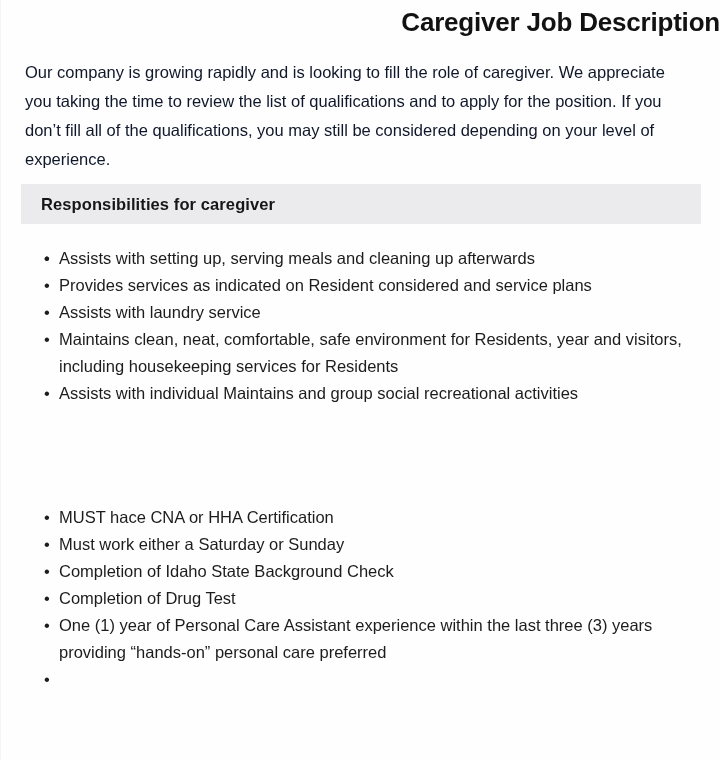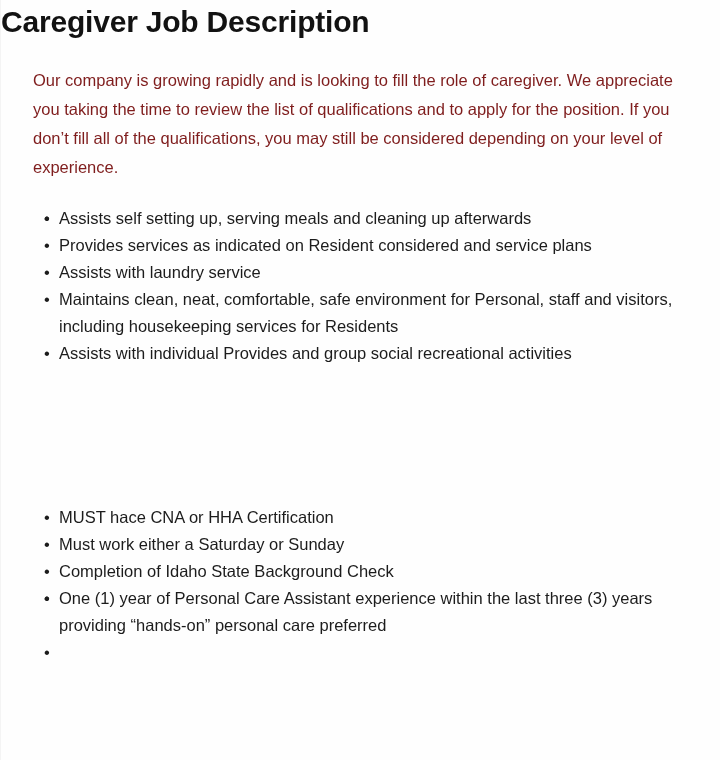--- a/index.html
+++ b/index.html
@@ -19,40 +19,40 @@
     position: relative;
     width: 720px;
     height: 760px;
     box-sizing: border-box;
     border-left: 1px solid #f4f4f4;
     background: #fefefe;
   }
   .doc-title {
     margin: 0;
     padding: 0;
-    text-align: left;
-    font-size: 30px;
+    text-align: right;
+    font-size: 26px;
     font-weight: 700;
     letter-spacing: -0.2px;
     color: #121212;
     line-height: 34px;
     position: absolute;
     top: 5px;
     left: 0;
     right: 0;
   }
   .intro {
     position: absolute;
     top: 58px;
     left: 24px;
     width: 664px;
     font-size: 16.5px;
     line-height: 29px;
-    color: #7f1d1d;
-    margin: 8px;
+    color: #0f172a;
+    margin: 0;
   }
   .section {
     position: absolute;
     left: 0;
     width: 720px;
   }
   .section-responsibilities { top: 184px; }
   .section-qualifications { top: 483px; }
 
   .section-header {
@@ -96,63 +96,67 @@
 </head>
 <body>
 
 <div class="page">
 
   <h1 class="doc-title">Caregiver Job Description</h1>
 
   <p class="intro">Our company is growing rapidly and is looking to fill the role of caregiver. We appreciate you taking the time to review the list of qualifications and to apply for the position. If you don’t fill all of the qualifications, you may still be considered depending on your level of experience.</p>
 
   <div class="section section-responsibilities">
+    <div class="section-header">
+      <span class="section-header-title">Responsibilities for caregiver</span>
+    </div>
     <ul class="item-list">
       <li>
         <span class="bullet">•</span>
       </li>
       <li>
         <span class="bullet">•</span>
-        <span>Assists self setting up, serving meals and cleaning up afterwards</span>
+        <span>Assists with setting up, serving meals and cleaning up afterwards</span>
       </li>
       <li>
         <span class="bullet">•</span>
         <span>Provides services as indicated on Resident considered and service plans</span>
       </li>
       <li>
         <span class="bullet">•</span>
         <span>Assists with laundry service</span>
       </li>
       <li>
         <span class="bullet">•</span>
-        <span>Maintains clean, neat, comfortable, safe environment for Personal, staff and visitors, including housekeeping services for Residents</span>
+        <span>Maintains clean, neat, comfortable, safe environment for Residents, year and visitors, including housekeeping services for Residents</span>
       </li>
       <li>
         <span class="bullet">•</span>
-        <span>Assists with individual Provides and group social recreational activities</span>
+        <span>Assists with individual Maintains and group social recreational activities</span>
       </li>
     </ul>
   </div>
 
   <div class="section section-qualifications">
     <ul class="item-list">
       <li>
         <span class="bullet">•</span>
         <span>MUST hace CNA or HHA Certification</span>
       </li>
       <li>
         <span class="bullet">•</span>
         <span>Must work either a Saturday or Sunday</span>
       </li>
       <li>
         <span class="bullet">•</span>
         <span>Completion of Idaho State Background Check</span>
       </li>
       <li>
         <span class="bullet">•</span>
+        <span>Completion of Drug Test</span>
       </li>
       <li>
         <span class="bullet">•</span>
         <span>One (1) year of Personal Care Assistant experience within the last three (3) years providing “hands-on” personal care preferred</span>
       </li>
       <li>
         <span class="bullet">•</span>
       </li>
     </ul>
   </div>

